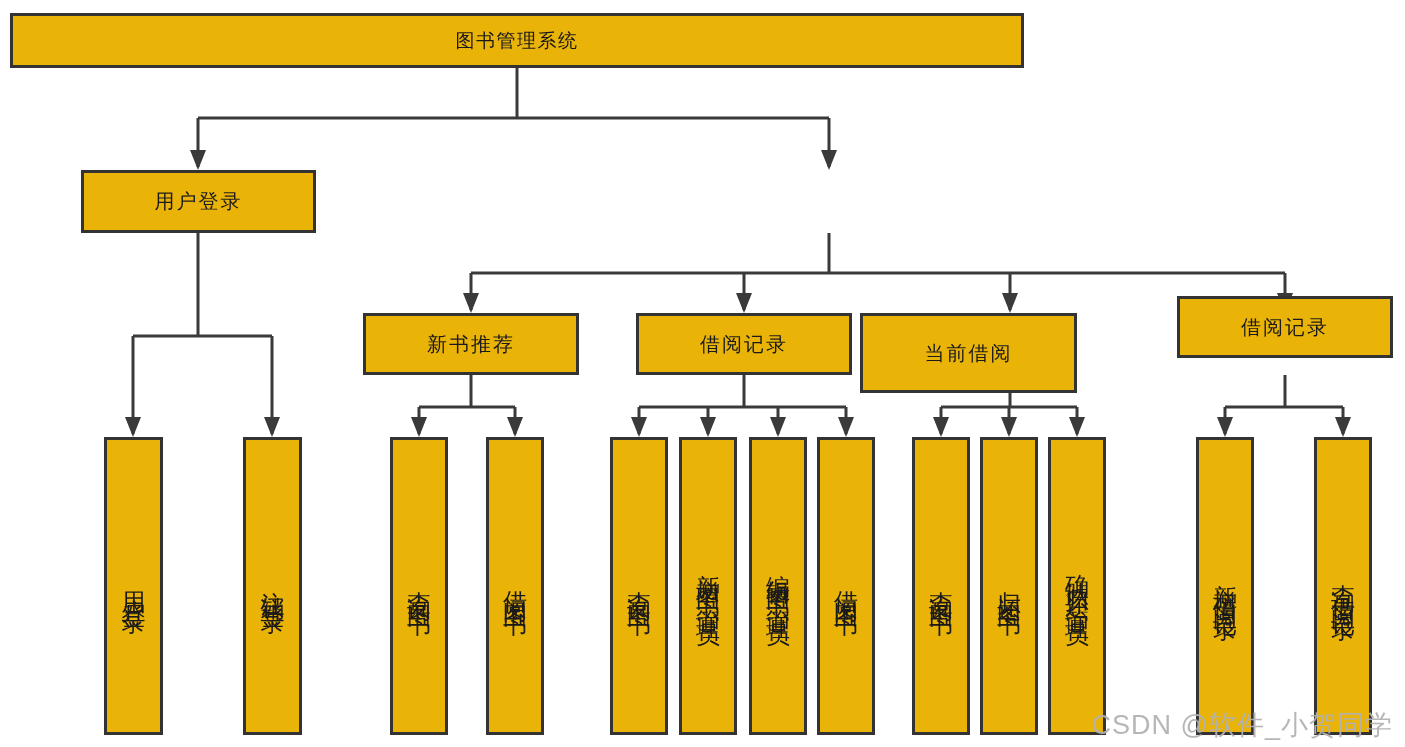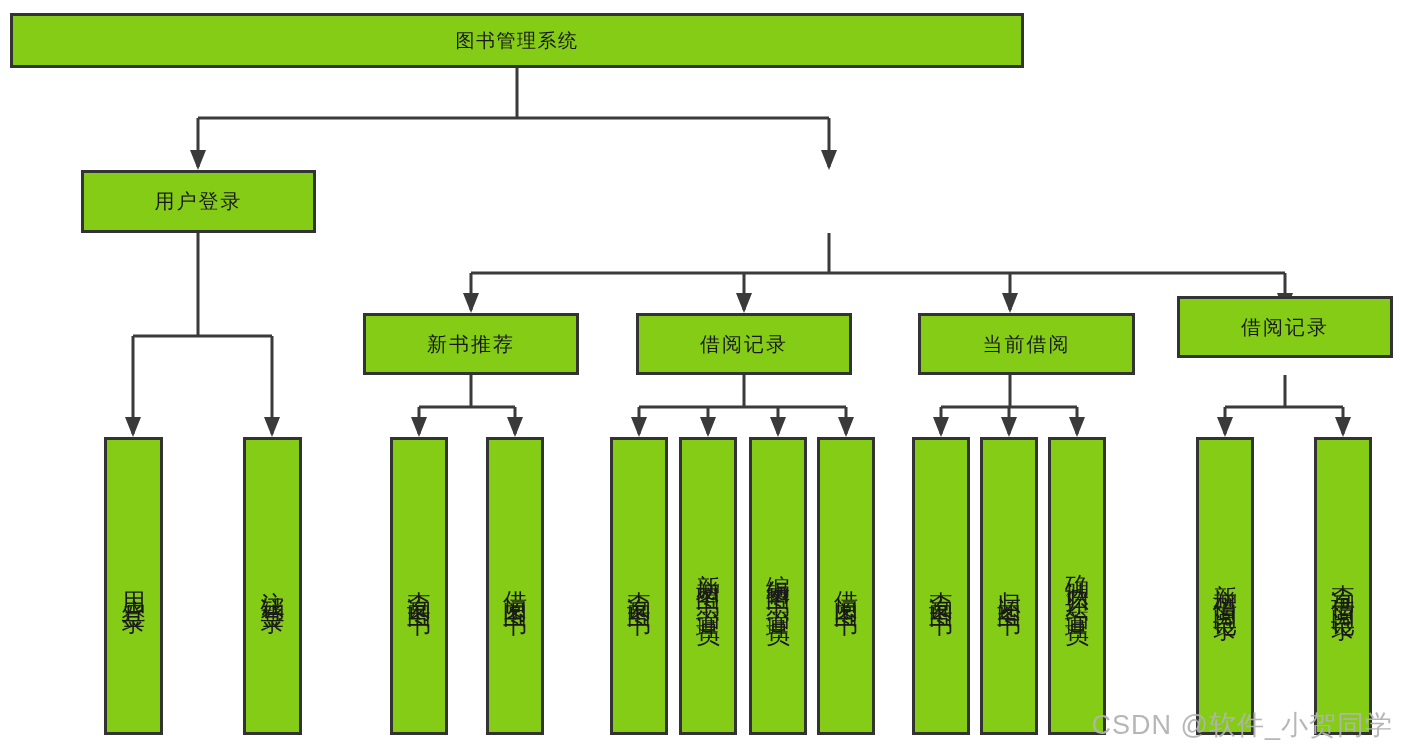--- a/index.html
+++ b/index.html
@@ -18,21 +18,21 @@
   .connectors {
     position: absolute;
     left: 0;
     top: 0;
     z-index: 0;
   }
   .box {
     position: absolute;
     box-sizing: border-box;
     border: 3px solid #333333;
-    background: #84cc16;
+    background: #eab308;
     display: flex;
     align-items: center;
     justify-content: center;
     color: #1a1a1a;
     z-index: 1;
   }
   .box.root span {
     font-size: 19px;
     letter-spacing: 1.5px;
   }
@@ -94,21 +94,21 @@
   <div class="box h2" style="left:81px; top:170px; width:235px; height:63px">
     <span>用户登录</span>
   </div>
 
   <div class="box h3" style="left:363px; top:313px; width:216px; height:62px">
     <span>新书推荐</span>
   </div>
   <div class="box h3" style="left:636px; top:313px; width:216px; height:62px">
     <span>借阅记录</span>
   </div>
-  <div class="box h3" style="left:918px; top:313px; width:217px; height:62px">
+  <div class="box h3" style="left:860px; top:313px; width:217px; height:80px">
     <span>当前借阅</span>
   </div>
   <div class="box h3" style="left:1177px; top:296px; width:216px; height:62px">
     <span>借阅记录</span>
   </div>
 
   <div class="box v" style="left:104px; top:437px; width:59px; height:298px">
     <span class="vt">用户登录</span>
   </div>
   <div class="box v" style="left:243px; top:437px; width:59px; height:298px">

